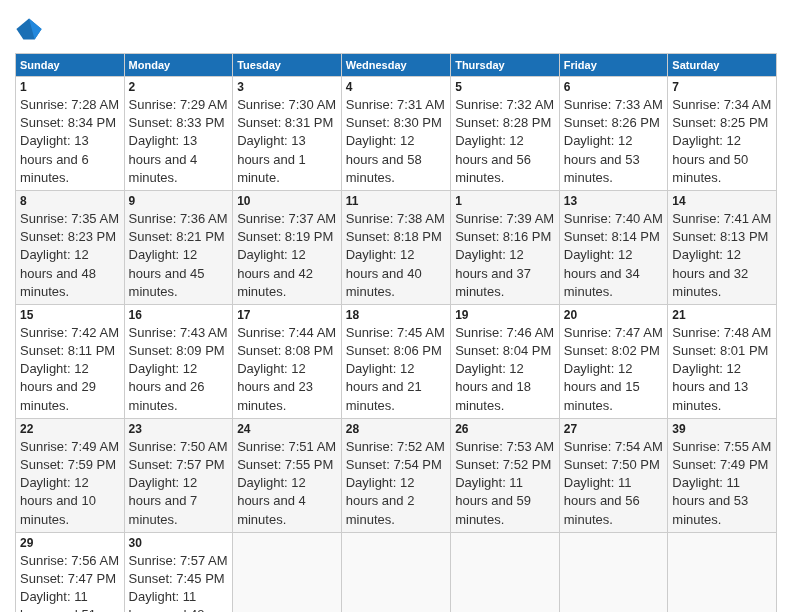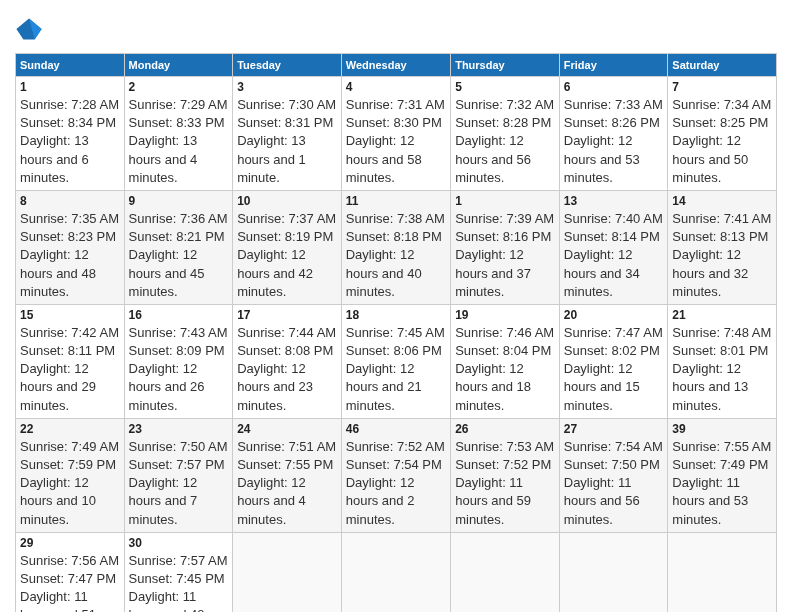--- a/index.html
+++ b/index.html
@@ -215,21 +215,21 @@
           </td>
           <td>
             <span class="day-num">23</span>
             <div class="day-info">Sunrise: 7:50 AM<br>Sunset: 7:57 PM<br>Daylight: 12 hours and 7 minutes.</div>
           </td>
           <td>
             <span class="day-num">24</span>
             <div class="day-info">Sunrise: 7:51 AM<br>Sunset: 7:55 PM<br>Daylight: 12 hours and 4 minutes.</div>
           </td>
           <td>
-            <span class="day-num">46</span>
+            <span class="day-num">28</span>
             <div class="day-info">Sunrise: 7:52 AM<br>Sunset: 7:54 PM<br>Daylight: 12 hours and 2 minutes.</div>
           </td>
           <td>
             <span class="day-num">26</span>
             <div class="day-info">Sunrise: 7:53 AM<br>Sunset: 7:52 PM<br>Daylight: 11 hours and 59 minutes.</div>
           </td>
           <td>
             <span class="day-num">27</span>
             <div class="day-info">Sunrise: 7:54 AM<br>Sunset: 7:50 PM<br>Daylight: 11 hours and 56 minutes.</div>
           </td>

